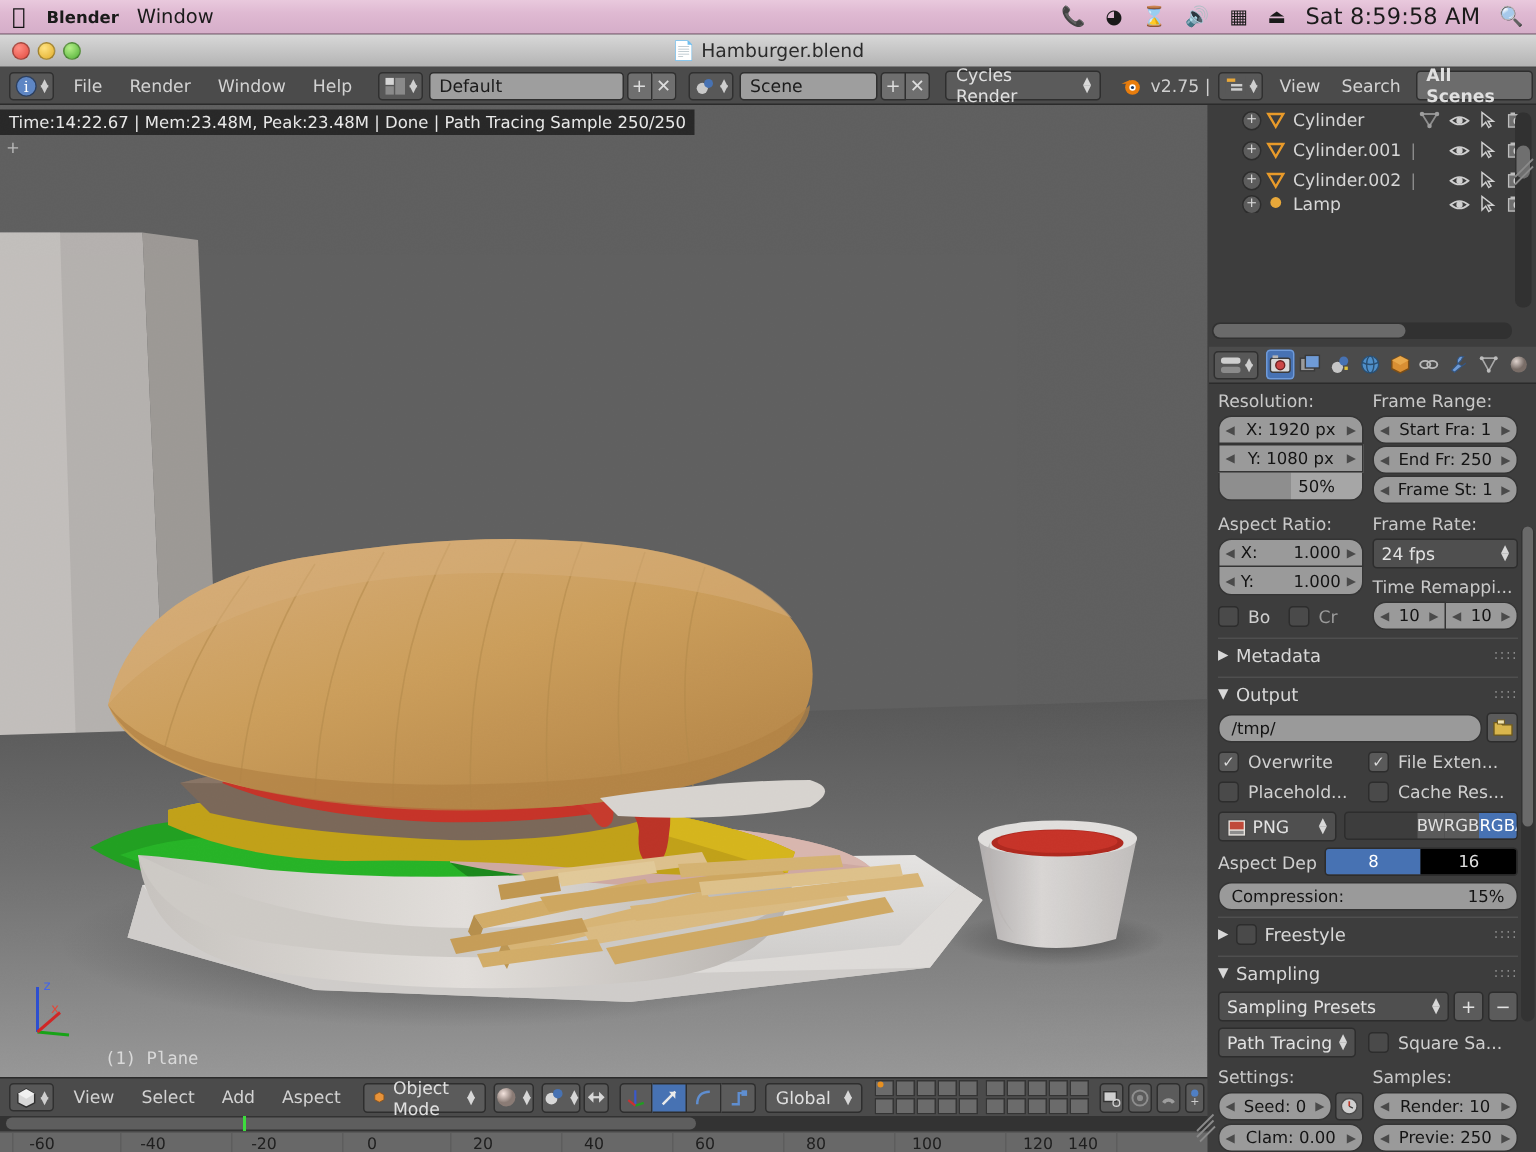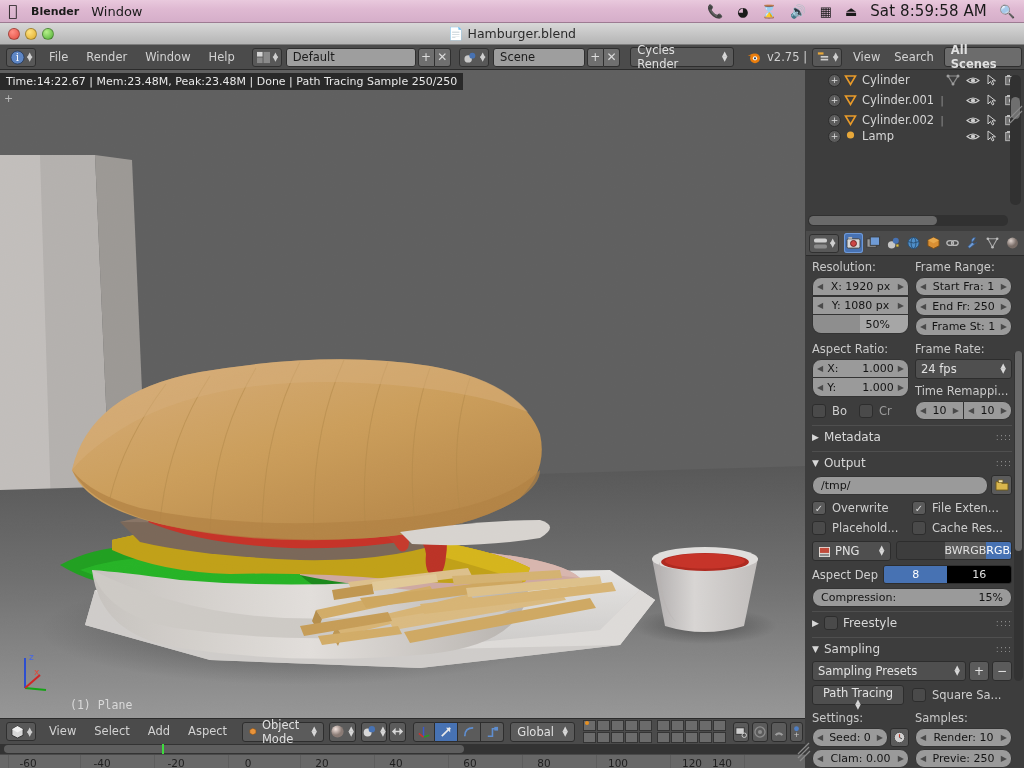--- a/index.html
+++ b/index.html
@@ -958,21 +958,21 @@
       <div style="display:flex;gap:3px;margin-top:2px;">
         <div class="darkdrop" style="flex:1;">
           <span>Sampling Presets</span>
           <span class="arrows">▲<br>▼</span>
         </div>
         <div style="width:20px;height:20px;background:#5b5b5b;border:1px solid #2d2d2d;border-radius:3px;display:flex;align-items:center;justify-content:center;color:#e2e2e2;font-size:12px;">+</div>
         <div style="width:20px;height:20px;background:#5b5b5b;border:1px solid #2d2d2d;border-radius:3px;display:flex;align-items:center;justify-content:center;color:#e2e2e2;font-size:12px;">−</div>
       </div>
 
       <div style="display:flex;gap:8px;align-items:center;margin-top:4px;">
-        <div class="darkdrop" style="width:92px;flex-direction:column;">
+        <div class="darkdrop" style="width:92px;">
           <span>Path Tracing</span>
           <span class="arrows">▲<br>▼</span>
         </div>
         <div class="chkline">
           <span class="chk" style="background:#4a4a4a;"></span>
           <span>Square Sa...</span>
         </div>
       </div>
 
       <div class="col2" style="margin-top:6px;">

